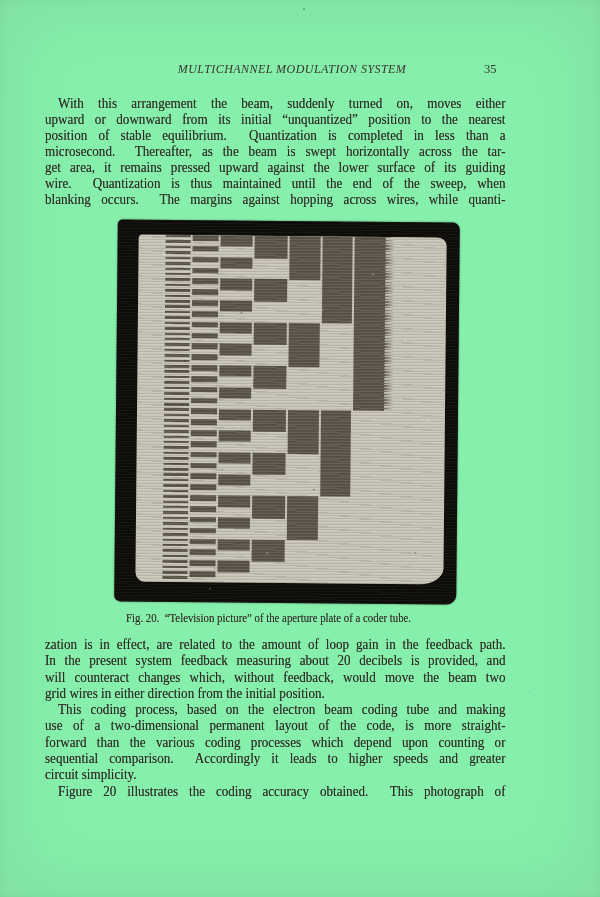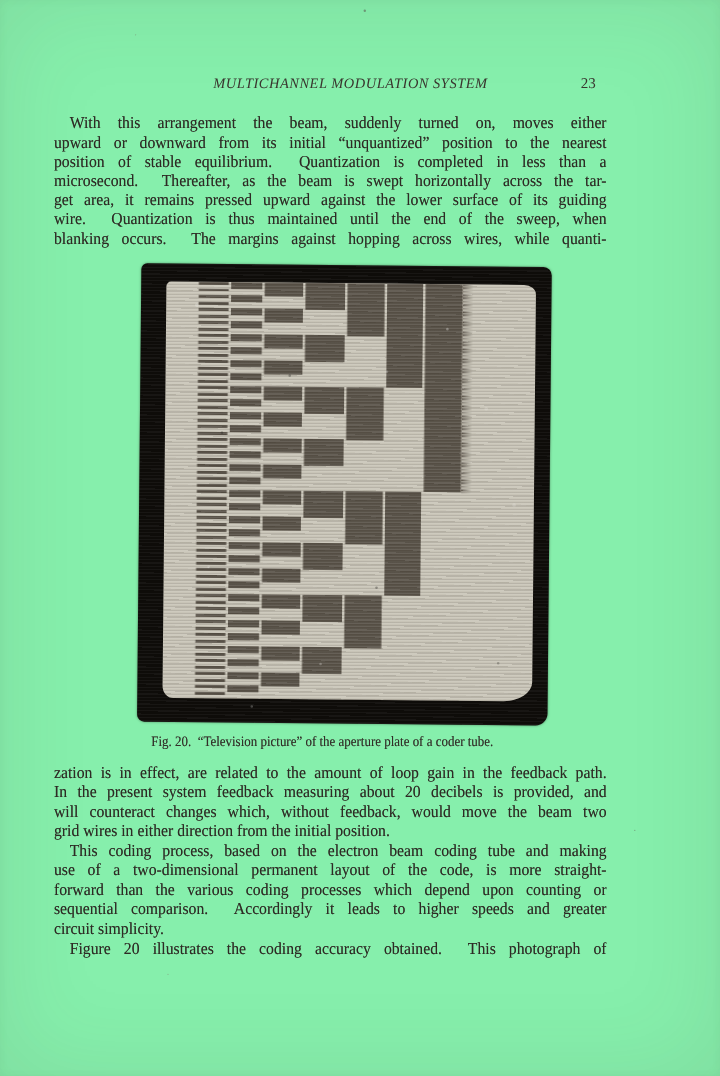--- a/index.html
+++ b/index.html
@@ -93,21 +93,21 @@
     text-shadow:0 0 0.4px rgba(46,43,37,0.5);
   }
 </style>
 </head>
 <body>
 
 <div class="page">
 
   <div class="running-header">
     <span class="header-title">MULTICHANNEL MODULATION SYSTEM</span>
-    <span class="page-number">23</span>
+    <span class="page-number">35</span>
   </div>
 
   <div class="textblock" id="para-block-1" style="top:96px; --lh:16px;">
       <div class="tline indent">With this arrangement the beam, suddenly turned on, moves either</div>
       <div class="tline">upward or downward from its initial “unquantized” position to the nearest</div>
       <div class="tline">position of stable equilibrium.&nbsp; Quantization is completed in less than a</div>
       <div class="tline">microsecond.&nbsp; Thereafter, as the beam is swept horizontally across the tar-</div>
       <div class="tline">get area, it remains pressed upward against the lower surface of its guiding</div>
       <div class="tline">wire.&nbsp; Quantization is thus maintained until the end of the sweep, when</div>
       <div class="tline">blanking occurs.&nbsp; The margins against hopping across wires, while quanti-</div>

